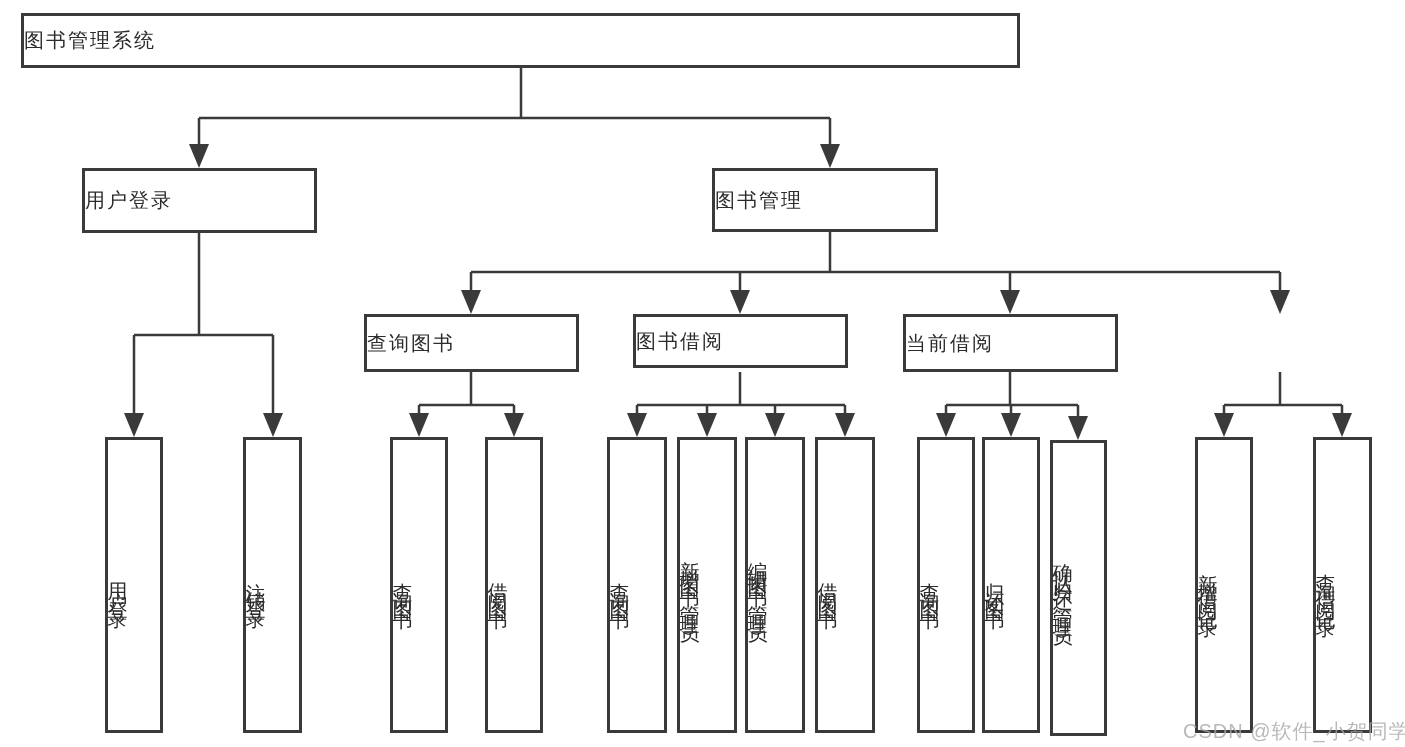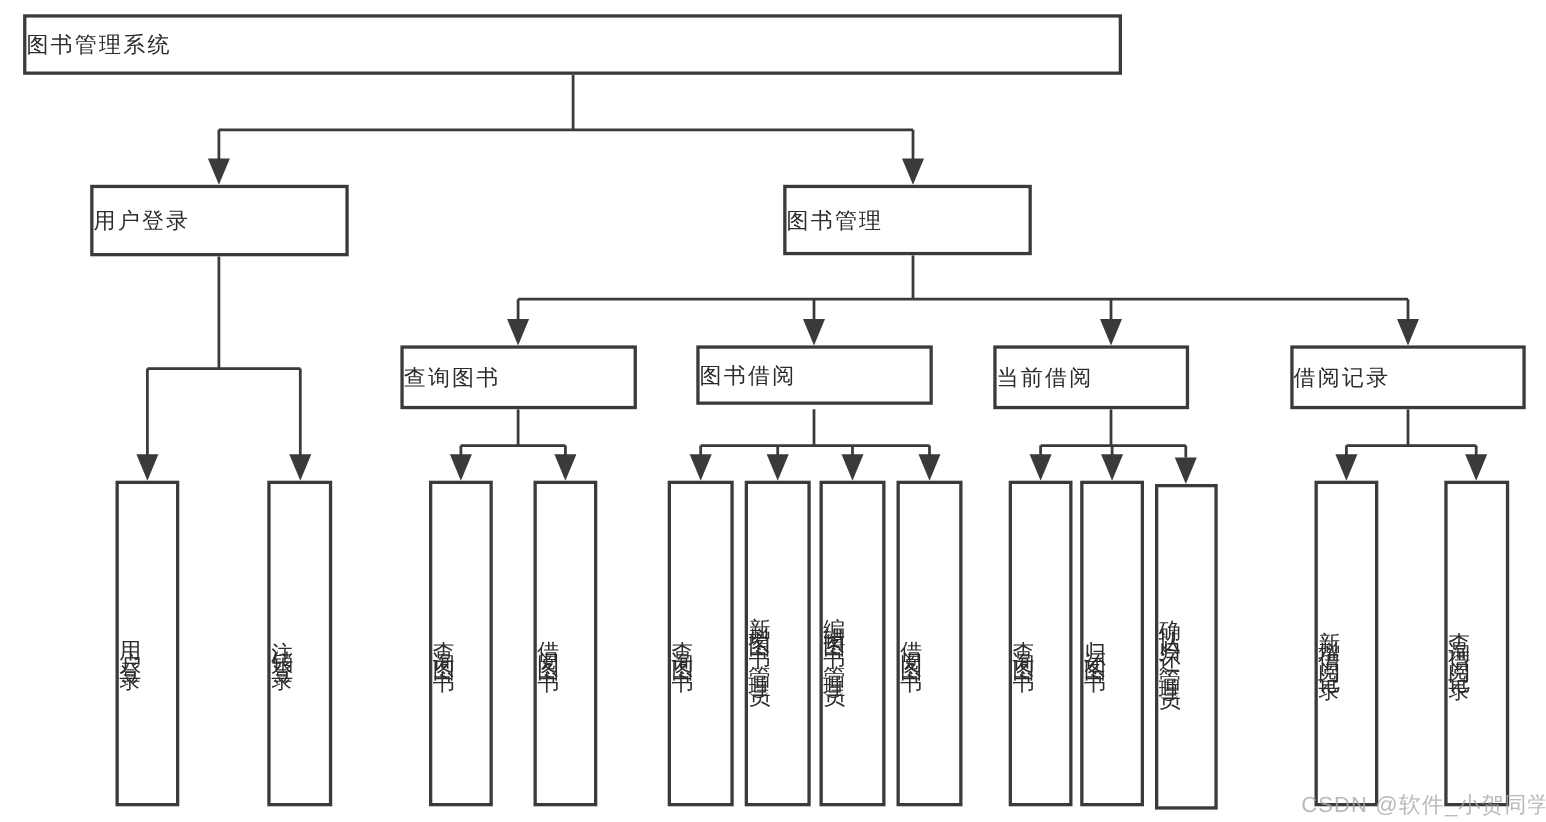--- a/index.html
+++ b/index.html
@@ -89,25 +89,22 @@
   <div class="box h" style="left:712px;top:168px;width:226px;height:64px">
     <span>图书管理</span>
   </div>
 
   <div class="box h" style="left:364px;top:314px;width:215px;height:58px">
     <span>查询图书</span>
   </div>
   <div class="box h" style="left:633px;top:314px;width:215px;height:54px">
     <span>图书借阅</span>
   </div>
-  <div class="box h" style="left:903px;top:314px;width:178px;height:58px">
+  <div class="box h" style="left:903px;top:314px;width:215px;height:58px">
     <span>当前借阅</span>
-  </div>
-  <div class="box h" style="left:1173px;top:314px;width:214px;height:58px">
-    <span>借阅记录</span>
   </div>
 
   <div class="box v" style="left:105px;top:437px;width:58px;height:296px">
     <span>用户登录</span>
   </div>
   <div class="box v" style="left:243px;top:437px;width:59px;height:296px">
     <span>注销登录</span>
   </div>
 
   <div class="box v" style="left:390px;top:437px;width:58px;height:296px">

